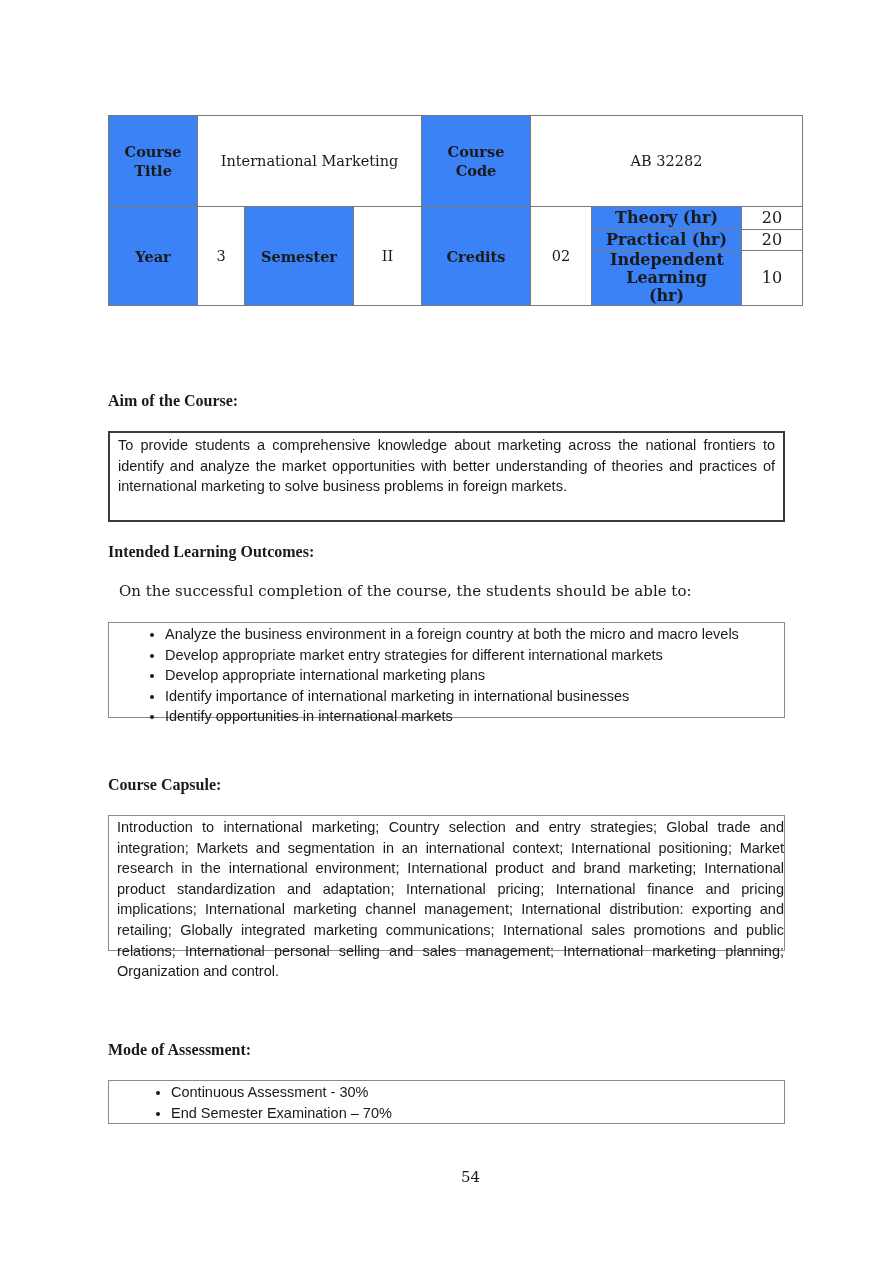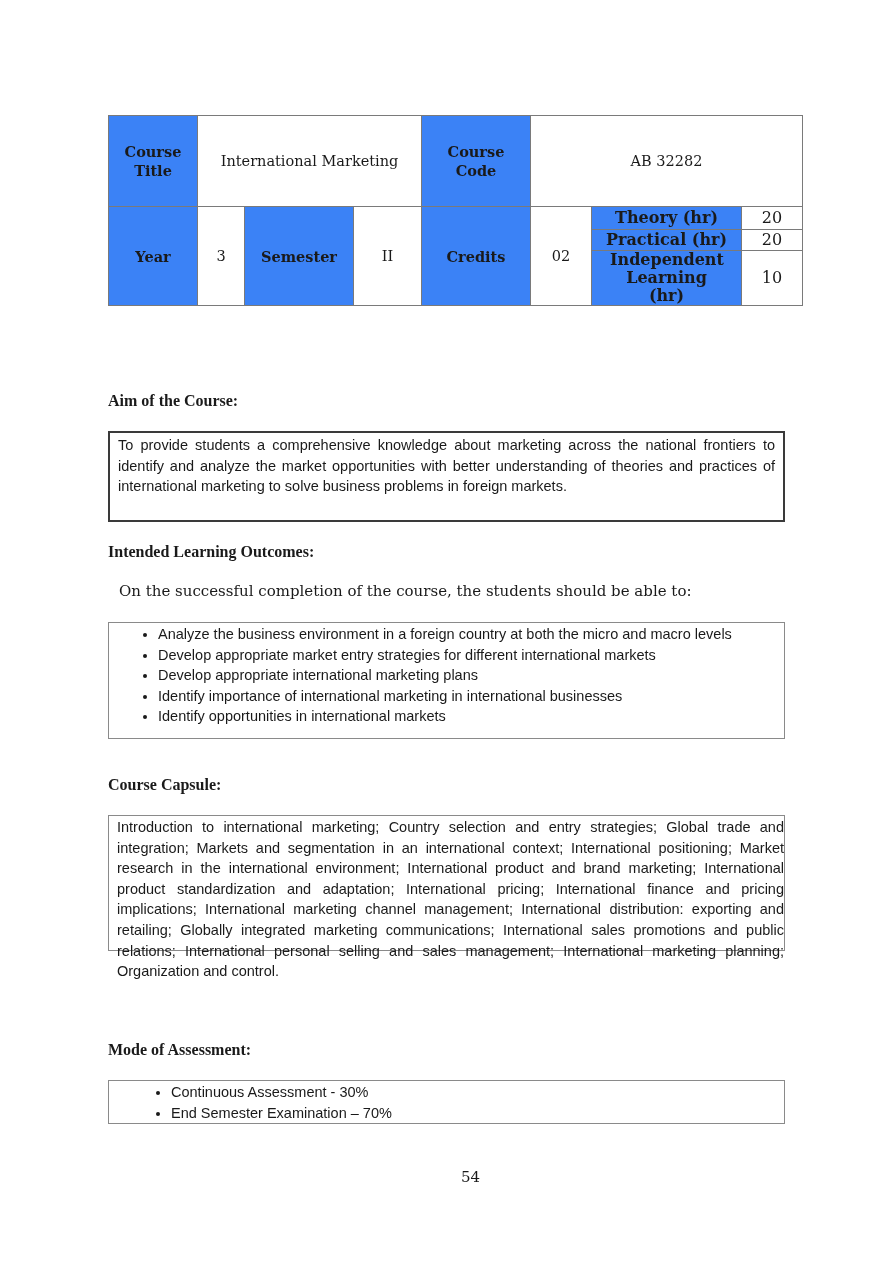--- a/index.html
+++ b/index.html
@@ -31,22 +31,22 @@
     }
     .box {
       position: absolute; left: 108px; width: 677px; box-sizing: border-box;
       font-family: Liberation Sans, sans-serif; font-size: 14.5px; line-height: 20.6px;
     }
     .aim-box {
       top: 431px; height: 91px; border: 2px solid #3a3a3a;
       padding: 2px 8px; text-align: justify; text-align-last: left;
     }
     .ilo-box {
-      top: 622px; height: 117px; border: 1px solid #8a8a8a;
-      padding: 1px 8px 0 7px;
+      top: 622px; height: 96px; border: 1px solid #8a8a8a;
+      padding: 1px 8px 0 14px;
     }
     .ilo-box ul { margin: 0; padding-left: 42px; }
     .ilo-box li { margin: 0; padding-left: 0; }
     .capsule-box {
       top: 815px; height: 136px; border: 1px solid #8a8a8a;
       padding: 1px 0 0 8px; text-align: justify; text-align-last: left;
     }
     .assess-box {
       top: 1080px; height: 44px; border: 1px solid #8a8a8a;
       padding: 1px 8px 0 0;

